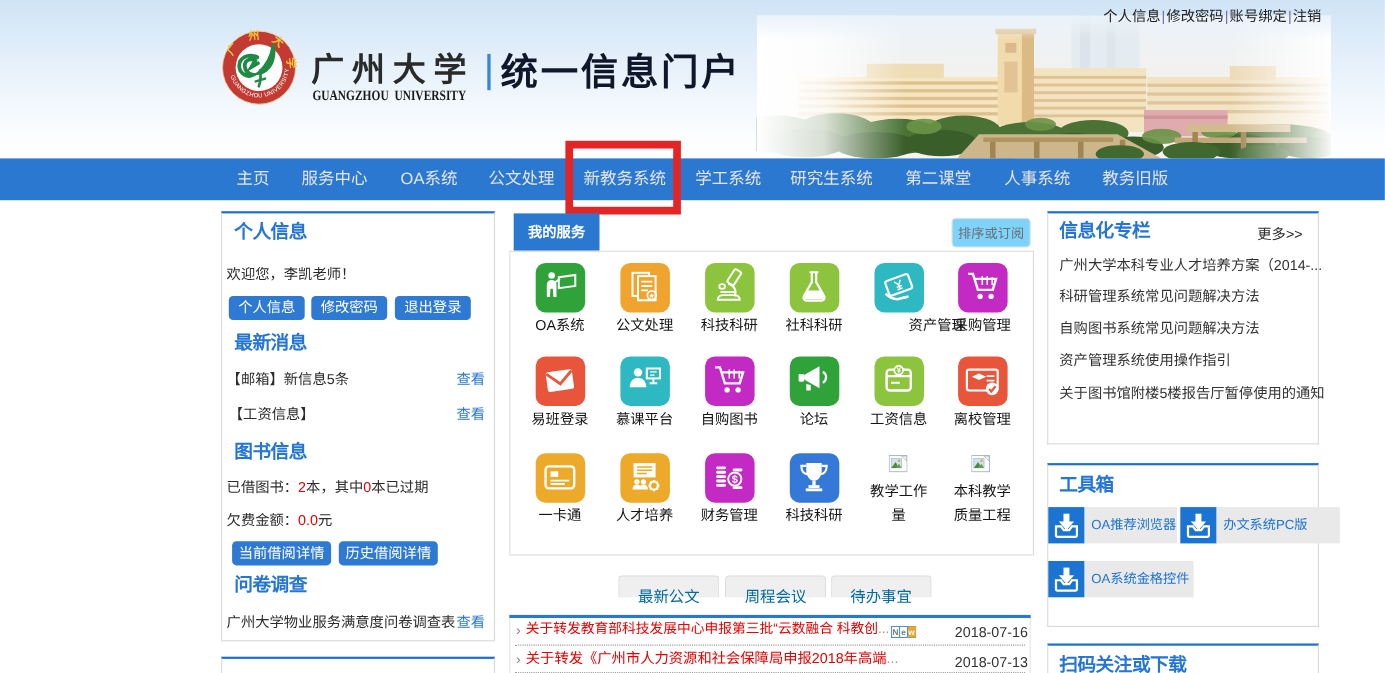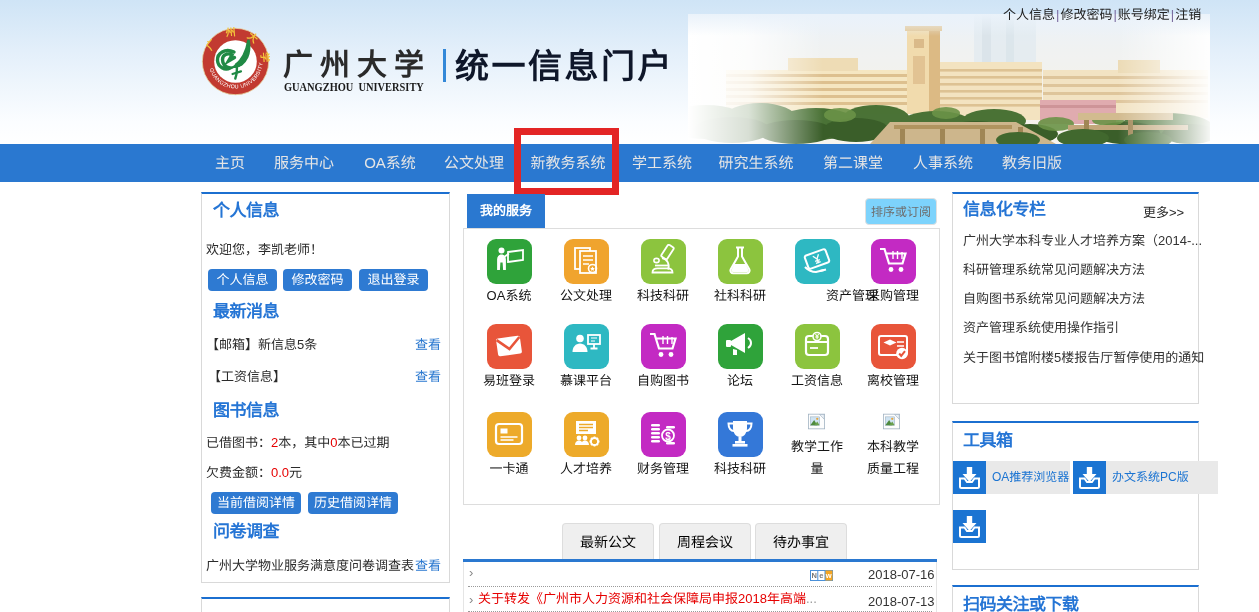--- a/index.html
+++ b/index.html
@@ -35,22 +35,22 @@
 
 #svc-tab { left:467px; top:194px; width:78px; height:34px; background:#2a78d0;
   color:#fff; font-size:13px; font-weight:bold; text-align:center; line-height:34px; }
 #sortbtn { left:865px; top:198px; width:72px; height:27px; border:1px solid #e0e0e0; border-radius:4px;
   background:#7dd3fc; color:#6e6e6e; font-size:12px; text-align:center; line-height:26px; }
 #svcpanel { left:463px; top:228px; width:477px; height:277px; background:#fff; border:1px solid #ddd; }
 .appic { width:45px; height:45px; border-radius:9px; }
 .applbl { position:absolute; font-size:13px; line-height:14px; color:#151515; white-space:nowrap;
   transform:translateX(-50%); }
 
-.gtab { position:absolute; top:523px; height:36px; background:#efefef;
-  border:1px solid #ddd; border-bottom:none; color:#000000; font-size:14px;
+.gtab { position:absolute; top:523px; height:20px; background:#efefef;
+  border:1px solid #ddd; border-bottom:none; color:#0369a1; font-size:14px;
   text-align:center; line-height:36px; border-radius:4px 4px 0 0; }
 #tab-active { left:466px; top:523px; width:92px; height:36px; background:#2a78d0;
   color:#fff; font-size:14px; text-align:center; line-height:36px; border-radius:4px 4px 0 0; }
 #tabline { left:463px; top:559px; width:474px; height:2.5px; background:#2a78d0; }
 #newsbox { left:463px; top:562px; width:474px; height:50px; background:#fff;
   border-left:1px solid #e5e5e5; border-right:1px solid #e5e5e5; }
 .news { position:absolute; font-size:13px; line-height:15px; color:#e60000; white-space:nowrap; }
 .ndate { position:absolute; font-size:13px; color:#333; }
 .arrow { position:absolute; color:#888; font-size:13px; }
 .dots { position:absolute; left:468px; width:464px; border-bottom:1px dotted #9a9a9a; }
@@ -410,20 +410,21 @@
   <div class="applbl" style="left:893px; top:440px;">本科教学</div>
   <div class="applbl" style="left:893px; top:462px;">质量工程</div>
   </div>
 
   <div class="gtab" style="left:562px; width:92px;">最新公文</div>
   <div class="gtab" style="left:659px; width:92px;">周程会议</div>
   <div class="gtab" style="left:755px; width:92px;">待办事宜</div>
   <div id="tabline" class="abs"></div>
   <div id="newsbox" class="abs"></div>
   <div class="arrow" style="left:469px; top:565px;">›</div>
+  <div class="news" style="left:478px; top:564px; font-size:12.5px;">关于转发教育部科技发展中心申报第三批“云数融合 科教创<span style="color:#999;">...</span></div>
   <div class="abs" style="left:810px; top:567px;"><svg width="23" height="11" viewBox="0 0 23 11">
     <rect x="0.5" y="0.5" width="22" height="10" fill="#fff" stroke="#4a90d9"></rect>
     <rect x="15" y="0.5" width="7.5" height="10" fill="#f5a623"></rect>
     <line x1="7.8" y1="0.5" x2="7.8" y2="10.5" stroke="#4a90d9"></line>
     <line x1="15" y1="0.5" x2="15" y2="10.5" stroke="#4a90d9"></line>
     <text x="4.1" y="8.3" font-size="7.5" font-weight="bold" fill="#777" text-anchor="middle" font-family="Liberation Sans">N</text>
     <text x="11.4" y="8.3" font-size="7.5" font-weight="bold" fill="#777" text-anchor="middle" font-family="Liberation Sans">e</text>
     <text x="18.7" y="8.3" font-size="7.5" font-weight="bold" fill="#fff" text-anchor="middle" font-family="Liberation Sans">w</text>
   </svg></div>
   <div class="ndate" style="left:868px; top:567px;">2018-07-16</div>
@@ -454,16 +455,17 @@
     <rect x="13.8" y="6" width="5.4" height="8.5" fill="#fff"></rect>
     <polygon points="9.5,13 23.5,13 16.5,21" fill="#fff"></polygon>
     <path d="M7 17.5 v8 a1.5 1.5 0 0 0 1.5 1.5 h16 a1.5 1.5 0 0 0 1.5-1.5 v-8 h-4.5 l-2.5 3.5 h-5 l-2.5-3.5 z" fill="none" stroke="#fff" stroke-width="2"></path>
   </svg></div>
   <div class="dllbl" style="left:1106px; top:461px; width:112px;">办文系统PC版</div>
   <div class="dlsq" style="left:953px; top:510px;"><svg width="33" height="33" viewBox="0 0 33 33">
     <rect x="13.8" y="6" width="5.4" height="8.5" fill="#fff"></rect>
     <polygon points="9.5,13 23.5,13 16.5,21" fill="#fff"></polygon>
     <path d="M7 17.5 v8 a1.5 1.5 0 0 0 1.5 1.5 h16 a1.5 1.5 0 0 0 1.5-1.5 v-8 h-4.5 l-2.5 3.5 h-5 l-2.5-3.5 z" fill="none" stroke="#fff" stroke-width="2"></path>
   </svg></div>
+  <div class="dllbl" style="left:986px; top:510px; width:99px;">OA系统金格控件</div>
 
   <div class="box" style="left:952px; top:585px; width:247px; height:27px; border-bottom:none;"></div>
   <div class="h2" style="left:963px; top:596px;">扫码关注或下载</div>
 </div>
 
 </body></html>

